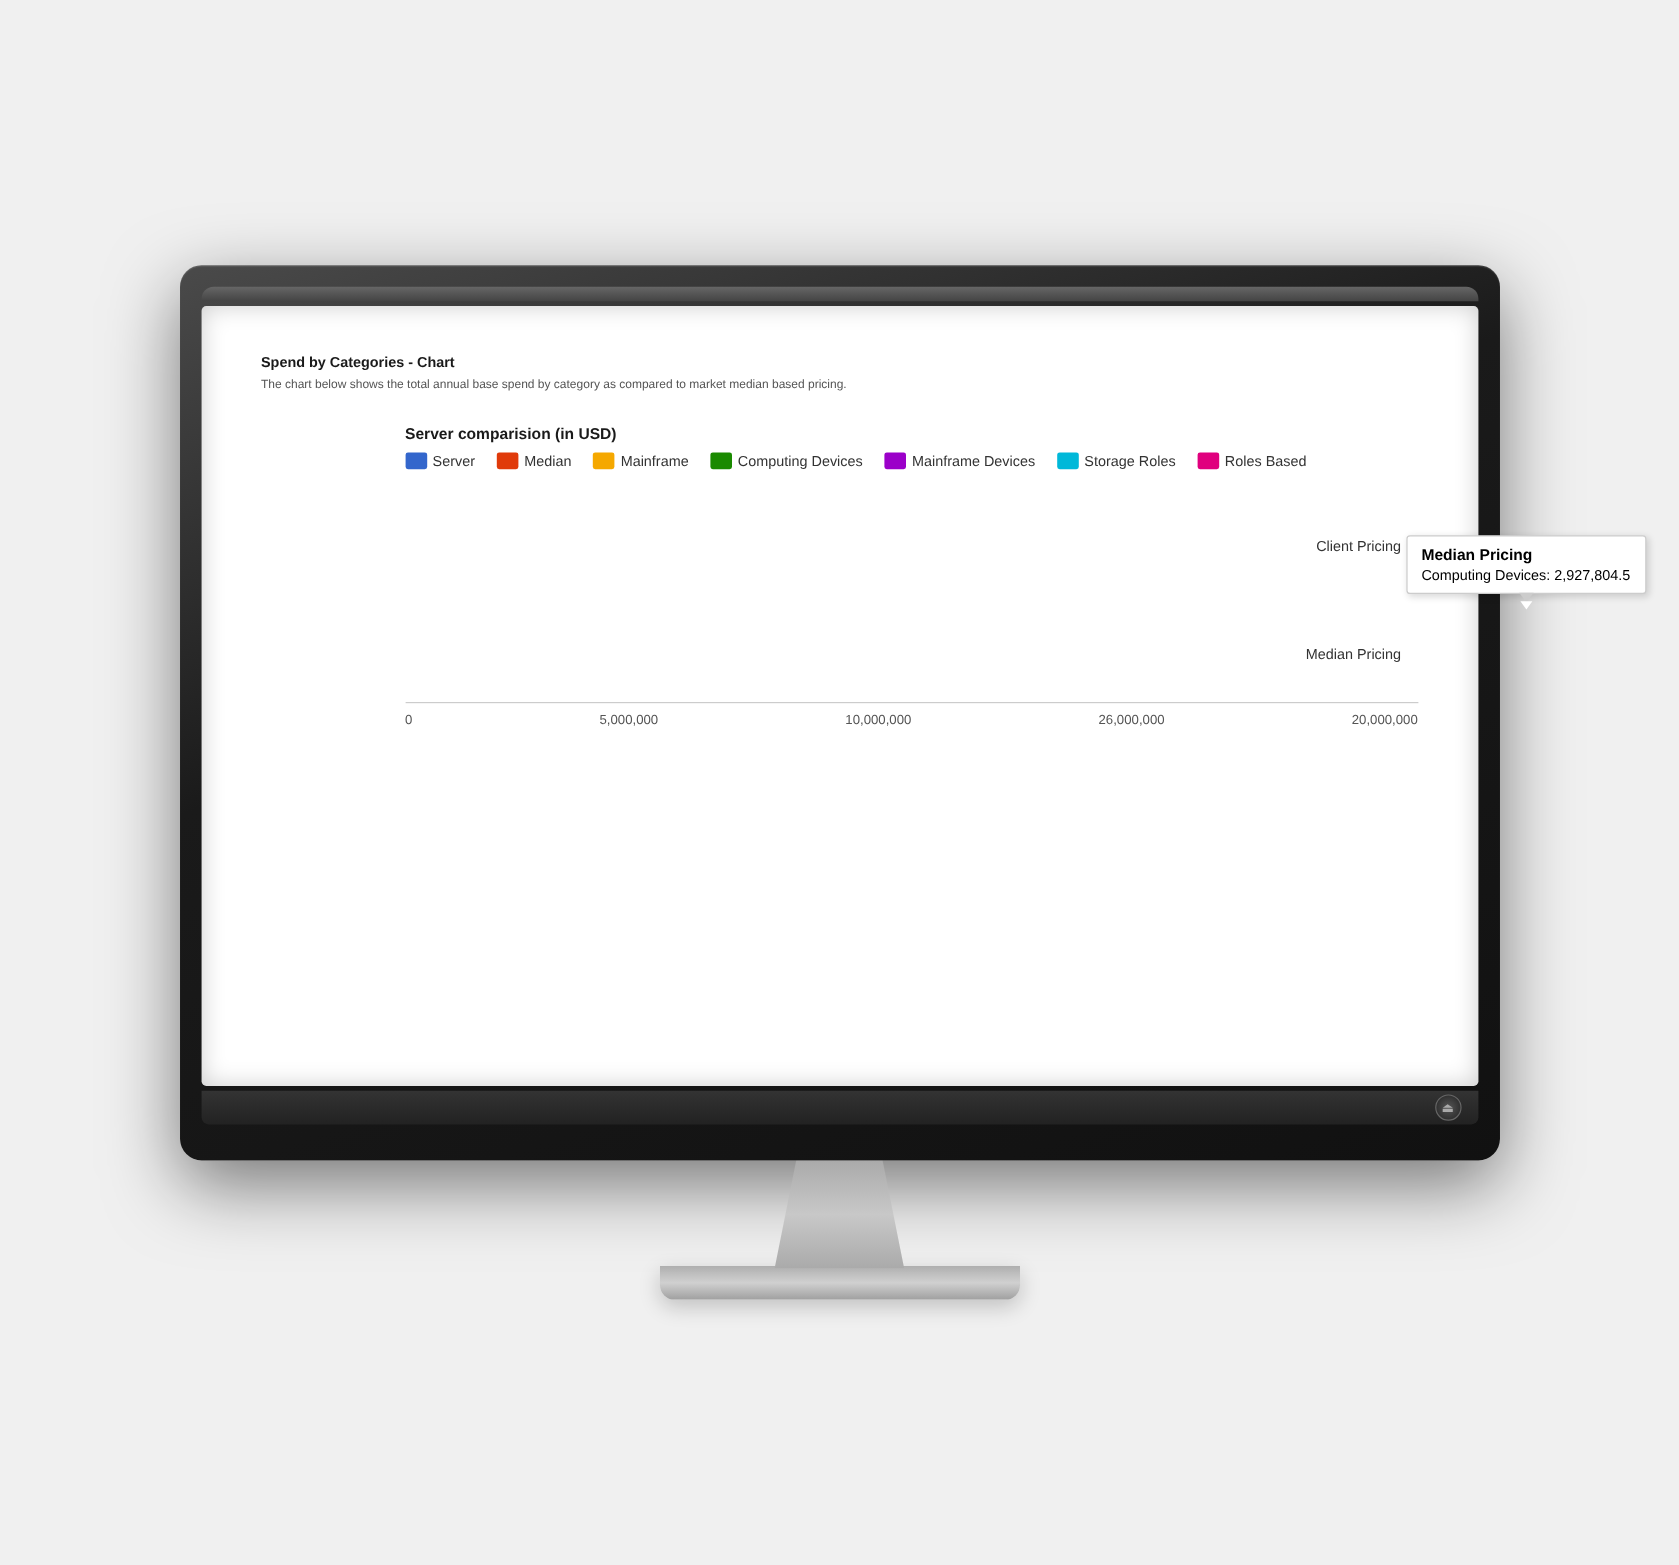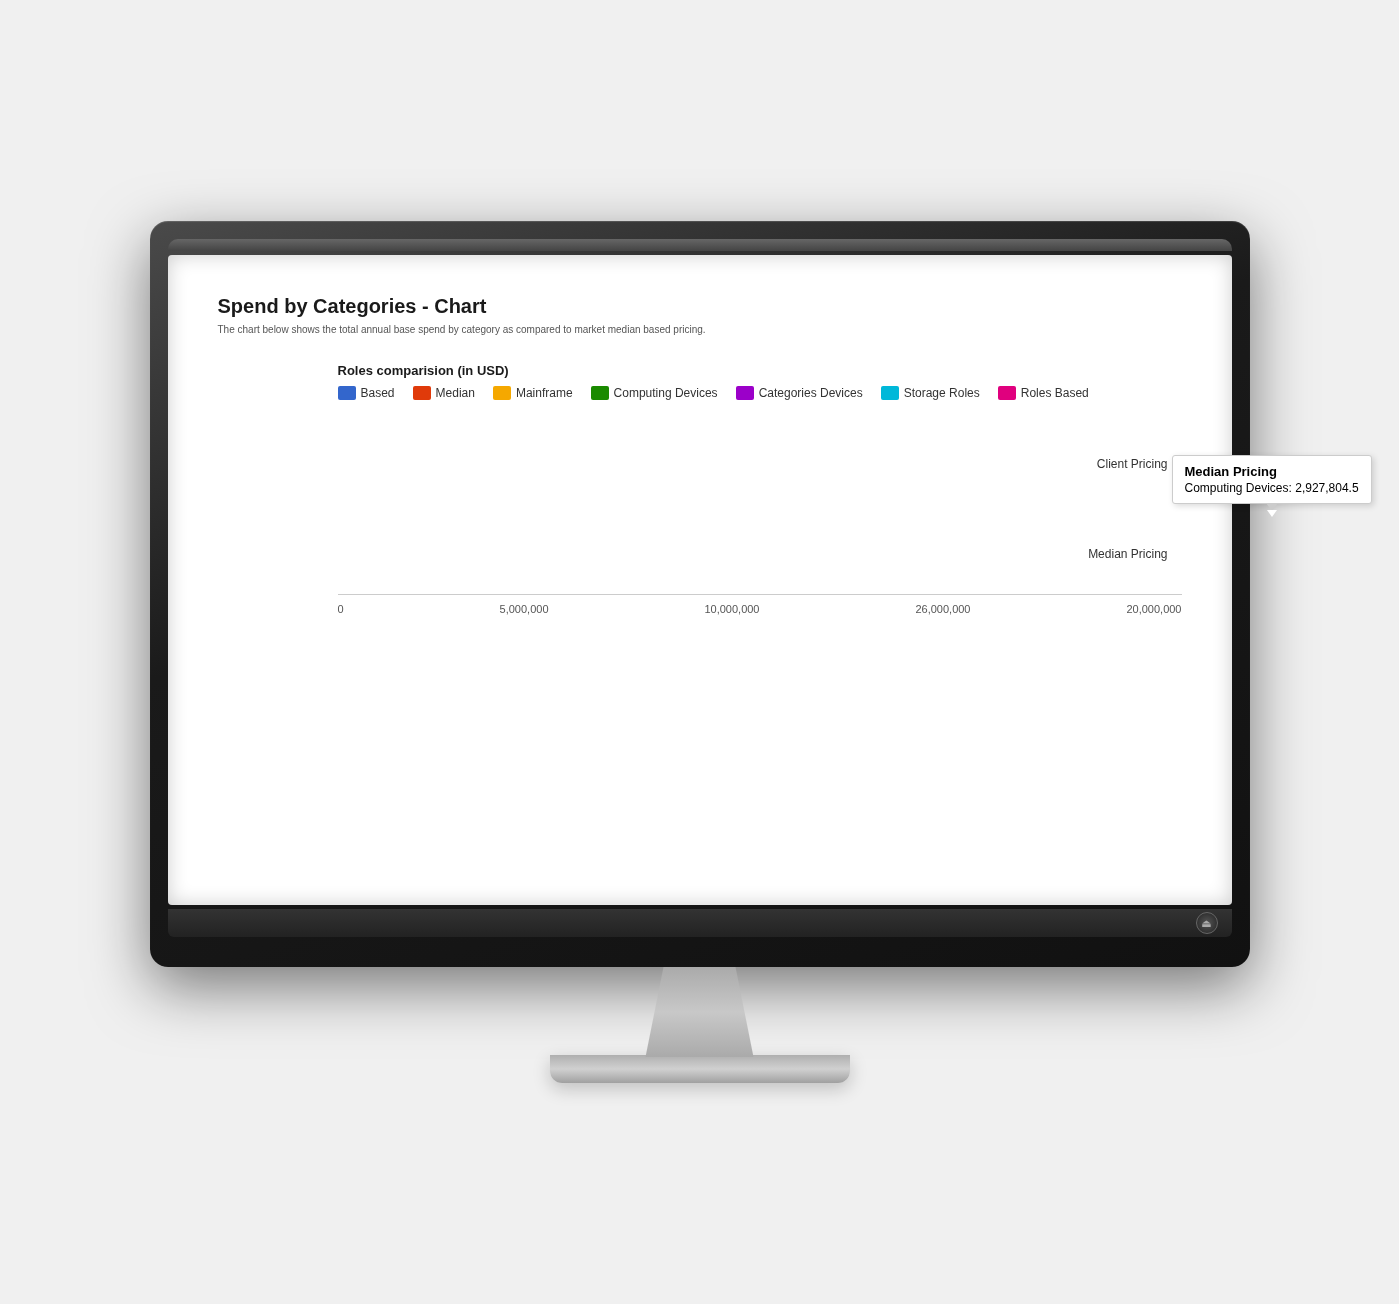--- a/index.html
+++ b/index.html
@@ -83,21 +83,21 @@
       width: 300px;
       height: 28px;
       background: linear-gradient(to bottom, #b0b0b0, #d0d0d0, #a0a0a0);
       border-radius: 0 0 12px 12px;
       margin-top: -2px;
       box-shadow: 0 6px 18px rgba(0,0,0,0.2);
     }
 
     
     .chart-title {
-      font-size: 20px;
+      font-size: 12px;
       font-weight: bold;
       color: #1a1a1a;
       margin-bottom: 6px;
     }
 
     .chart-subtitle {
       font-size: 10px;
       color: #555;
       margin-bottom: 28px;
     }
@@ -239,42 +239,42 @@
 <div class="monitor-wrapper">
   <div class="monitor-outer">
     <div class="monitor-bezel-top"></div>
     <div class="monitor-screen">
 
       <div class="chart-title">Spend by Categories - Chart</div>
       <div class="chart-subtitle">The chart below shows the total annual base spend by category as compared to market median based pricing.</div>
 
       <div class="chart-container">
 
-        <div class="legend-title">Roles comparision (in USD)</div>
+        <div class="legend-title">Server comparision (in USD)</div>
 
         <div class="legend" id="legend-container">
             <div class="legend-item">
     <div class="legend-color" style="background:#3366cc"></div>
-    <span>Based</span>
+    <span>Server</span>
   </div>
             <div class="legend-item">
     <div class="legend-color" style="background:#e03a0a"></div>
     <span>Median</span>
   </div>
             <div class="legend-item">
     <div class="legend-color" style="background:#f5a800"></div>
     <span>Mainframe</span>
   </div>
             <div class="legend-item">
     <div class="legend-color" style="background:#1a8a00"></div>
     <span>Computing Devices</span>
   </div>
             <div class="legend-item">
     <div class="legend-color" style="background:#9b00c9"></div>
-    <span>Categories Devices</span>
+    <span>Mainframe Devices</span>
   </div>
             <div class="legend-item">
     <div class="legend-color" style="background:#00b8d9"></div>
     <span>Storage Roles</span>
   </div>
             <div class="legend-item">
     <div class="legend-color" style="background:#e0007e"></div>
     <span>Roles Based</span>
   </div>
           </div>

